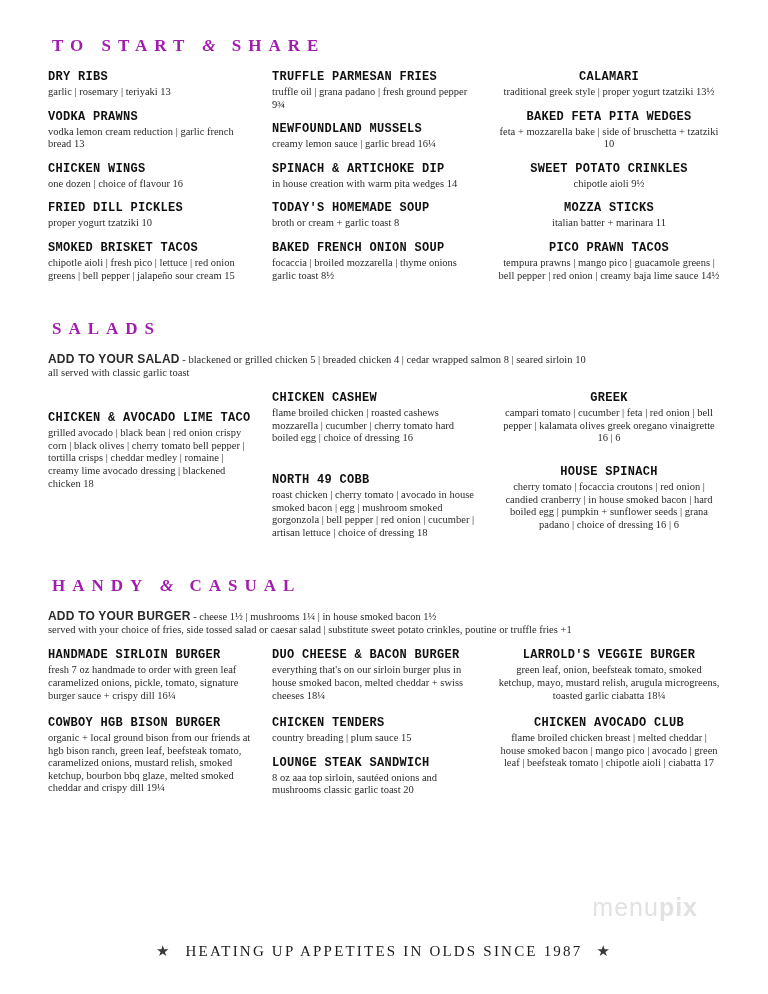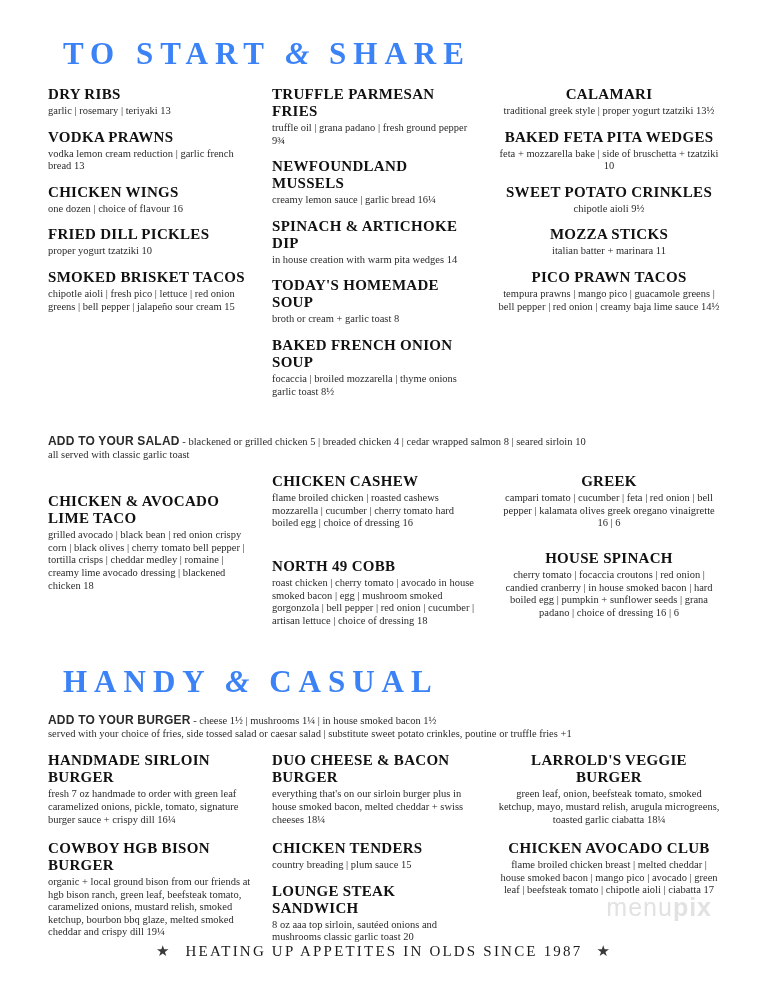--- a/index.html
+++ b/index.html
@@ -16,26 +16,26 @@
     overflow: hidden;
   }
   .page {
     padding: 36px 48px 0 48px;
     box-sizing: border-box;
     width: 768px;
     height: 994px;
     position: relative;
   }
   .section-title {
-    color: #3b82f6;
+    color: #a21caf;
     font-family: "Liberation Serif", serif;
     font-weight: bold;
-    font-size: 31px;
+    font-size: 17px;
     letter-spacing: 7px;
-    margin: 0 0 14px 15px;
+    margin: 0 0 14px 4px;
     text-transform: uppercase;
   }
   .section-title .amp {
     font-family: "Liberation Serif", serif;
     font-style: italic;
     letter-spacing: 5px;
   }
   .cols {
     display: flex;
     flex-direction: row;
@@ -45,22 +45,22 @@
     width: 224px;
     padding-right: 16px;
     box-sizing: border-box;
   }
   .col.col2 { width: 226px; }
   .col.col3 { width: 222px; padding-right: 0; text-align: center; }
   .item {
     margin-bottom: 11px;
   }
   .item-name {
-    font-family: Liberation Serif, serif;
-    font-size: 15px;
+    font-family: Liberation Mono, monospace;
+    font-size: 12px;
     font-weight: bold;
     letter-spacing: 0.3px;
     color: #111111;
     margin-bottom: 2px;
     text-transform: uppercase;
   }
   .item-desc {
     font-family: "Liberation Serif", serif;
     font-size: 10.5px;
     line-height: 12.6px;
@@ -100,21 +100,21 @@
     letter-spacing: 2.2px;
     color: #1a1a1a;
   }
   .star {
     color: #3a3a3a;
     font-size: 15px;
     line-height: 1;
   }
   .watermark {
     position: absolute;
-    right: 56px;
+    right: 70px;
     bottom: 72px;
     font-family: "Liberation Sans", sans-serif;
     font-size: 25px;
     letter-spacing: 1px;
     color: #e2e2e2;
     user-select: none;
   }
   .watermark b { font-weight: bold; color: #e2e2e2; }
 </style>
 </head>
@@ -192,20 +192,21 @@
         </div>
         <div class="item">
           <div class="item-name">PICO PRAWN TACOS</div>
           <div class="item-desc">tempura prawns | mango pico | guacamole greens | bell pepper | red onion | creamy baja lime sauce  14½</div>
         </div>
       </div>
     </div>
   </div>
 
   <div class="section sec-salads">
+    <h2 class="section-title">SALADS</h2>
     <div class="addto">
       <span class="lead">ADD TO YOUR SALAD</span><span>  -  blackened or grilled chicken 5 | breaded chicken 4 | cedar wrapped salmon 8 | seared sirloin 10</span><br>
       <span>all served with classic garlic toast</span>
     </div>
     <div class="cols">
       <div class="col col1">
         <div class="item" style="margin-top:20px">
           <div class="item-name">CHICKEN &amp; AVOCADO LIME TACO</div>
           <div class="item-desc">grilled avocado | black bean | red onion crispy corn | black olives | cherry tomato bell pepper | tortilla crisps | cheddar medley | romaine | creamy lime avocado dressing | blackened chicken  18</div>
         </div>

